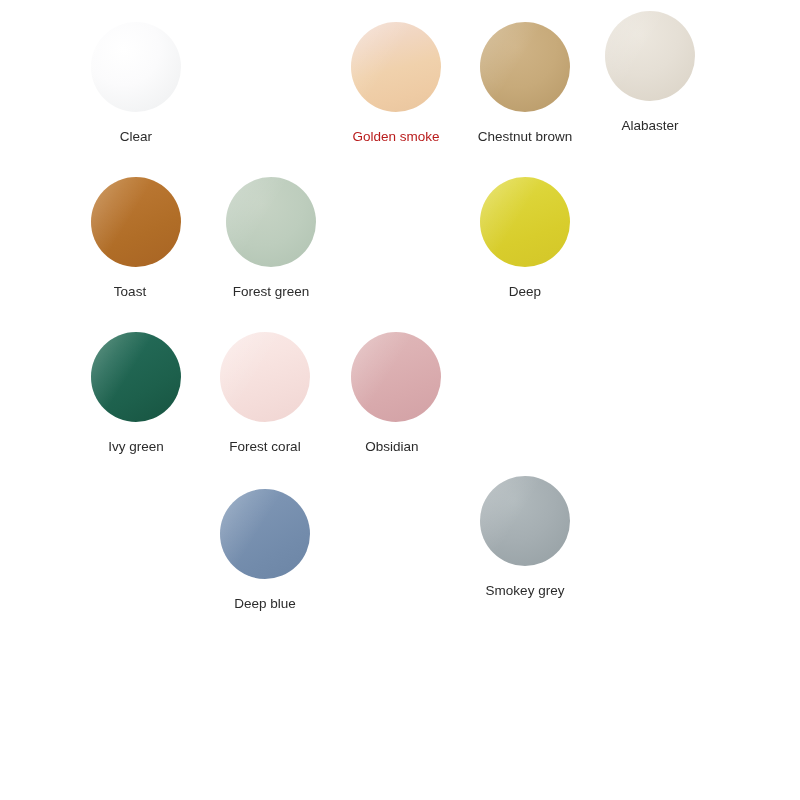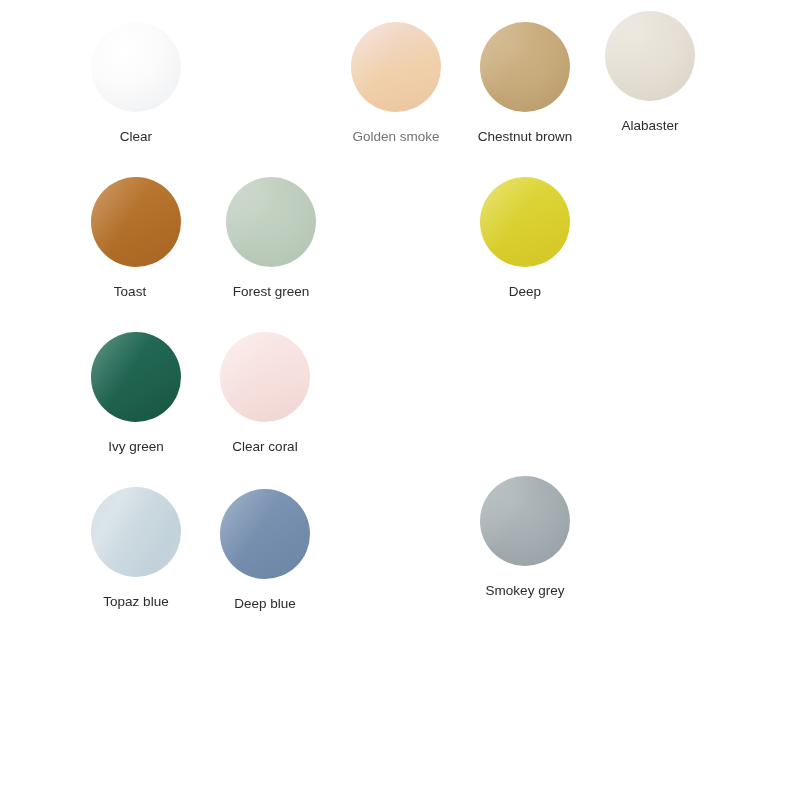--- a/index.html
+++ b/index.html
@@ -63,21 +63,21 @@
 </head>
 <body>
 
 <div id="swatch-grid">
     <div class="swatch-cell" style="left: 71px; top: 22px;">
       <div class="swatch-disc" style="width: 90px; height: 90px; background: radial-gradient(circle at 36% 30%, rgb(255, 255, 255) 0%, rgb(251, 251, 252) 42%, rgb(242, 243, 244) 78%, rgb(236, 236, 238) 100%);"></div>
       <div class="swatch-label" style="color: rgb(43, 43, 43); margin-left: 0px;">Clear</div>
     </div>
     <div class="swatch-cell" style="left: 331px; top: 22px;">
       <div class="swatch-disc" style="width: 90px; height: 90px; background: linear-gradient(165deg, rgb(243, 221, 210) 0%, rgb(241, 214, 192) 26%, rgb(240, 209, 172) 52%, rgb(238, 203, 164) 78%, rgb(233, 197, 158) 100%);"></div>
-      <div class="swatch-label" style="color: #737373; margin-left: 0px;">Golden smoke</div>
+      <div class="swatch-label" style="color: #b91c1c; margin-left: 0px;">Golden smoke</div>
     </div>
     <div class="swatch-cell" style="left: 460px; top: 22px;">
       <div class="swatch-disc" style="width: 90px; height: 90px; background: radial-gradient(circle at 40% 28%, rgb(207, 179, 134) 0%, rgb(199, 170, 122) 48%, rgb(188, 158, 109) 82%, rgb(180, 148, 106) 100%);"></div>
       <div class="swatch-label" style="color: rgb(43, 43, 43); margin-left: 0px;">Chestnut brown</div>
     </div>
     <div class="swatch-cell" style="left: 585px; top: 11px;">
       <div class="swatch-disc" style="width: 90px; height: 90px; background: radial-gradient(circle at 38% 26%, rgb(236, 231, 222) 0%, rgb(229, 223, 213) 46%, rgb(221, 214, 202) 82%, rgb(214, 206, 193) 100%);"></div>
       <div class="swatch-label" style="color: rgb(43, 43, 43); margin-left: 0px;">Alabaster</div>
     </div>
     <div class="swatch-cell" style="left: 71px; top: 177px;">
@@ -91,25 +91,25 @@
     <div class="swatch-cell" style="left: 460px; top: 177px;">
       <div class="swatch-disc" style="width: 90px; height: 90px; background: linear-gradient(160deg, rgb(226, 220, 74) 0%, rgb(220, 212, 55) 32%, rgb(216, 205, 44) 64%, rgb(211, 198, 41) 100%);"></div>
       <div class="swatch-label" style="color: rgb(43, 43, 43); margin-left: 0px;">Deep</div>
     </div>
     <div class="swatch-cell" style="left: 71px; top: 332px;">
       <div class="swatch-disc" style="width: 90px; height: 90px; background: linear-gradient(150deg, rgb(42, 112, 89) 0%, rgb(34, 104, 85) 30%, rgb(29, 96, 76) 64%, rgb(23, 83, 64) 100%);"></div>
       <div class="swatch-label" style="color: rgb(43, 43, 43); margin-left: 0px;">Ivy green</div>
     </div>
     <div class="swatch-cell" style="left: 200px; top: 332px;">
       <div class="swatch-disc" style="width: 90px; height: 90px; background: linear-gradient(160deg, rgb(250, 234, 232) 0%, rgb(248, 228, 225) 34%, rgb(244, 220, 217) 70%, rgb(240, 213, 210) 100%);"></div>
-      <div class="swatch-label" style="color: rgb(43, 43, 43); margin-left: 0px;">Clear coral</div>
+      <div class="swatch-label" style="color: rgb(43, 43, 43); margin-left: 0px;">Forest coral</div>
     </div>
-    <div class="swatch-cell" style="left: 71px; top: 487px;">
-      <div class="swatch-disc" style="width: 90px; height: 90px; background: linear-gradient(120deg, rgb(198, 213, 221) 0%, rgb(215, 226, 231) 26%, rgb(203, 216, 223) 52%, rgb(194, 210, 218) 78%, rgb(203, 216, 221) 100%);"></div>
-      <div class="swatch-label" style="color: rgb(43, 43, 43); margin-left: 0px;">Topaz blue</div>
+    <div class="swatch-cell" style="left: 331px; top: 332px;">
+      <div class="swatch-disc" style="width: 90px; height: 90px; background: linear-gradient(160deg, rgb(224, 185, 186) 0%, rgb(221, 178, 180) 32%, rgb(216, 169, 172) 66%, rgb(210, 161, 165) 100%);"></div>
+      <div class="swatch-label" style="color: rgb(43, 43, 43); margin-left: -8px;">Obsidian</div>
     </div>
     <div class="swatch-cell" style="left: 200px; top: 489px;">
       <div class="swatch-disc" style="width: 90px; height: 90px; background: linear-gradient(150deg, rgb(128, 153, 183) 0%, rgb(123, 147, 178) 32%, rgb(114, 139, 171) 68%, rgb(108, 133, 165) 100%);"></div>
       <div class="swatch-label" style="color: rgb(43, 43, 43); margin-left: 0px;">Deep blue</div>
     </div>
     <div class="swatch-cell" style="left: 460px; top: 476px;">
       <div class="swatch-disc" style="width: 90px; height: 90px; background: radial-gradient(circle at 38% 28%, rgb(176, 185, 188) 0%, rgb(165, 174, 178) 46%, rgb(153, 163, 167) 84%, rgb(145, 155, 159) 100%);"></div>
       <div class="swatch-label" style="color: rgb(43, 43, 43); margin-left: 0px;">Smokey grey</div>
     </div>
   </div>

